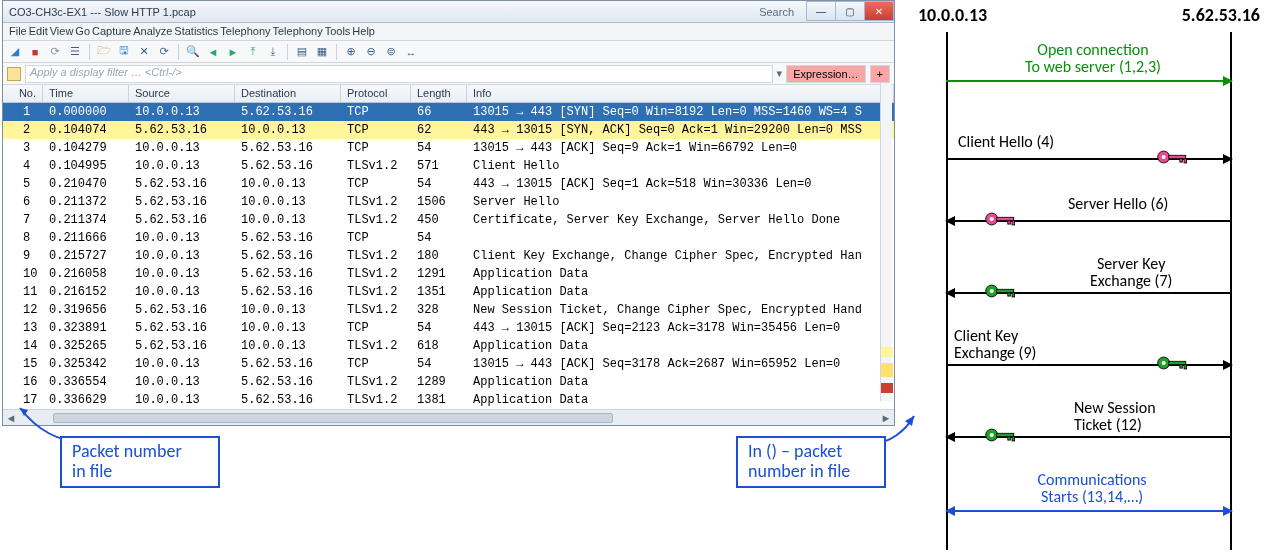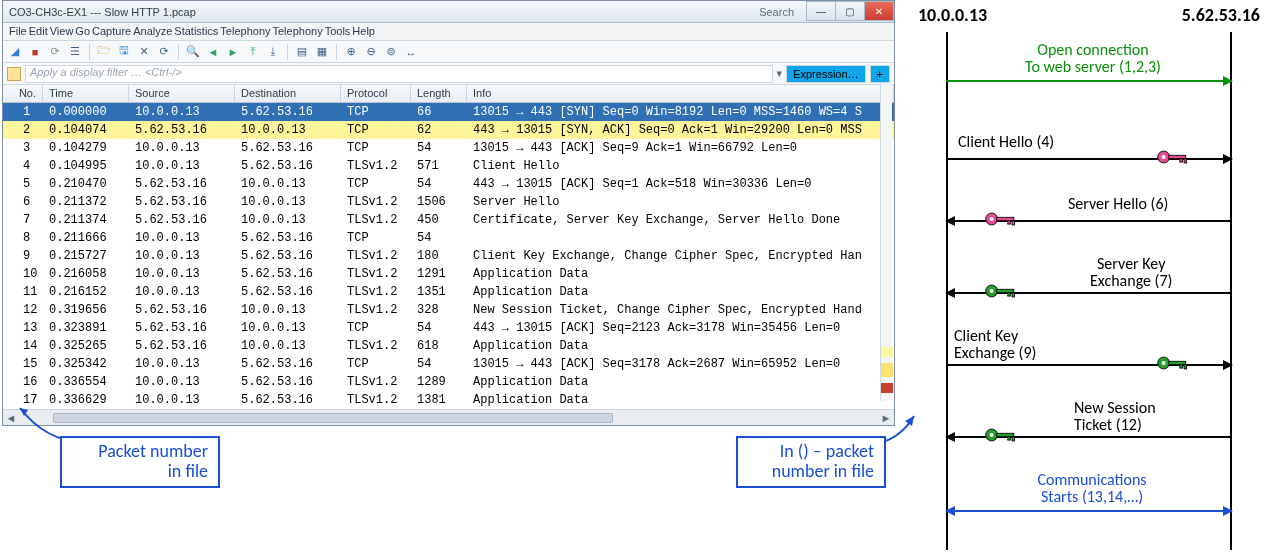--- a/index.html
+++ b/index.html
@@ -94,21 +94,21 @@
     border: 1px solid #cfd6de;
     background: #fff;
     height: 18px;
     padding: 0 4px;
     color: #9aa5b1;
     font-style: italic;
     font-size: 11px;
   }
   .expr-btn {
     border: 1px solid #cfd6de;
-    background: #0ea5e9;
+    background: #fca5a5;
     height: 18px;
     display: flex; align-items: center;
     padding: 0 6px;
     font-size: 11px;
   }
   .ws-headers {
     display: flex;
     background: linear-gradient(#f7f9fb,#e9eef4);
     border-bottom: 1px solid #b9c5d3;
     height: 18px;
@@ -158,21 +158,21 @@
   }
   .ws-hscroll .arrow { width:16px; height:16px; display:flex; align-items:center; justify-content:center; color:#5a6a7b; }
   
   .callout {
     position: absolute;
     border: 2px solid #1a4fd6;
     background: #fff;
     color: #1a4fd6;
     font-family: Calibri, "Segoe UI", sans-serif;
     font-size: 18px;
-    text-align: right;
+    text-align: left;
     line-height: 1.1;
     padding: 4px 10px;
   }
   
   .seq {
     position: absolute;
     left: 918px; top: 4px;
     width: 342px; height: 552px;
     font-family: Calibri, "Segoe UI", sans-serif;
   }

